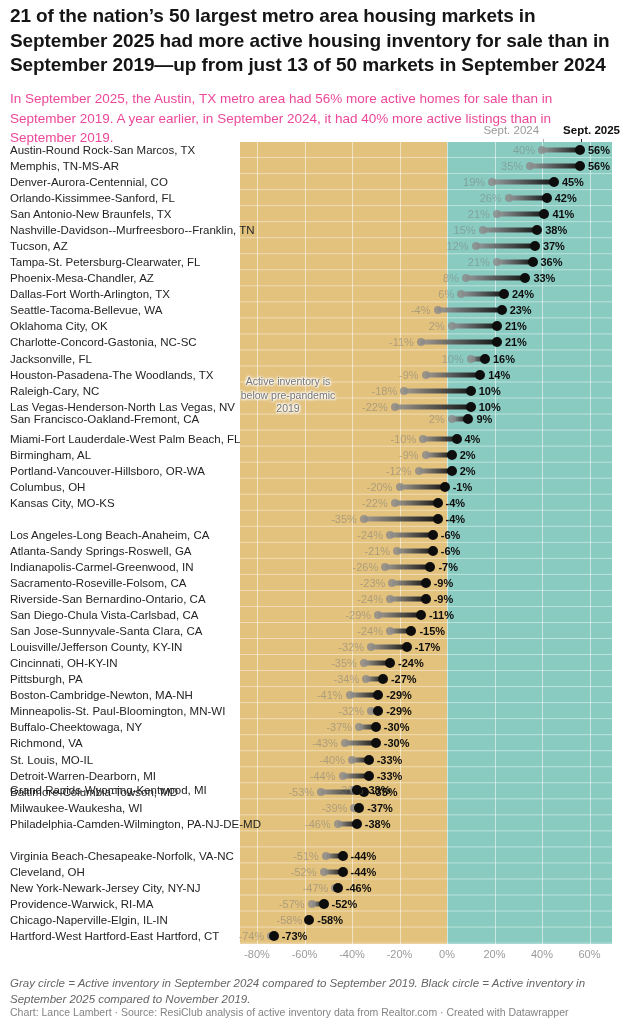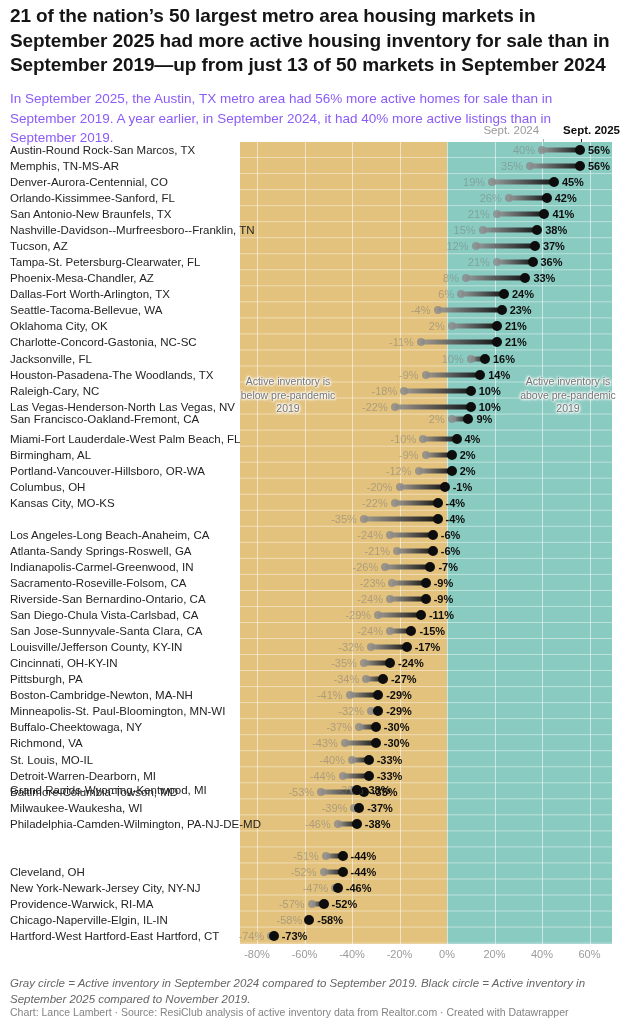--- a/index.html
+++ b/index.html
@@ -6,21 +6,21 @@
   .page{
     position:relative;width:629px;height:1024px;background:#ffffff;overflow:hidden;
     font-family:"Liberation Sans","DejaVu Sans",sans-serif;color:#1a1a1a;
   }
   .title{
     position:absolute;left:10px;top:4px;width:606px;margin:0;
     font-size:19px;line-height:1.3;font-weight:700;color:#151515;letter-spacing:-0.1px;
   }
   .desc{
     position:absolute;left:10px;top:89px;width:606px;margin:0;
-    font-size:13.5px;line-height:1.45;color:#8b5cf6;font-weight:400;
+    font-size:13.5px;line-height:1.45;color:#ec4899;font-weight:400;
   }
   .legend{position:absolute;top:124px;right:9px;display:flex;gap:24px;font-size:11.5px;}
   .legend .l2024{color:#9a9a9a;font-weight:400;}
   .legend .l2025{color:#0d0d0d;font-weight:700;}
   .legend-tick{position:absolute;width:1px;height:8px;top:139px;}
   .legend-tick.t2024{background:#b3b3b3;}
   .legend-tick.t2025{background:#222;}
   .plot-bg{
     position:absolute;top:142px;height:802px;z-index:0;
     background-image:linear-gradient(to bottom, transparent 15px, rgba(255,255,255,.45) 15px);
@@ -474,20 +474,21 @@
     <div class="row" style="top: 782px; padding-left: 16px;">
       <span class="metro">Grand Rapids-Wyoming-Kentwood, MI</span>
       <span class="conn" style="left: 354.375px; width: 2.375px;"></span>
       <span class="val gray" style="right: 281.625px;">-39%</span>
       <span class="pt gray" style="left: 354.375px;"></span>
       <span class="pt black" style="left: 356.75px;"></span>
       <span class="val black" style="left: 364.75px;">-38%</span>
     </div>
 
     <div class="row" style="top: 847.76px;">
+      <span class="metro">Virginia Beach-Chesapeake-Norfolk, VA-NC</span>
       <span class="conn" style="left: 325.875px; width: 16.625px;"></span>
       <span class="val gray" style="right: 310.125px;">-51%</span>
       <span class="pt gray" style="left: 325.875px;"></span>
       <span class="pt black" style="left: 342.5px;"></span>
       <span class="val black" style="left: 350.5px;">-44%</span>
     </div>
 
     <div class="row" style="top: 863.8px;">
       <span class="metro">Cleveland, OH</span>
       <span class="conn" style="left: 323.5px; width: 19px;"></span>
@@ -528,21 +529,20 @@
       <span class="metro">Hartford-West Hartford-East Hartford, CT</span>
       <span class="conn" style="left: 271.25px; width: 2.375px;"></span>
       <span class="val gray" style="right: 364.75px;">-74%</span>
       <span class="pt gray" style="left: 271.25px;"></span>
       <span class="pt black" style="left: 273.625px;"></span>
       <span class="val black" style="left: 281.625px;">-73%</span>
     </div>
   </div>
 
   <div class="annotation" style="left:234px;top:375px;width:108px;">Active inventory is below pre-pandemic 2019</div>
-  <div class="annotation" style="left:512px;top:375px;width:112px;">Active inventory is above pre-pandemic 2019</div>
 
   <div id="axis">
       <span class="axis-label" style="left: 257px;">-80%</span>
       <span class="axis-label" style="left: 304.5px;">-60%</span>
       <span class="axis-label" style="left: 352px;">-40%</span>
       <span class="axis-label" style="left: 399.5px;">-20%</span>
       <span class="axis-label" style="left: 447px;">0%</span>
       <span class="axis-label" style="left: 494.5px;">20%</span>
       <span class="axis-label" style="left: 542px;">40%</span>
       <span class="axis-label" style="left: 589.5px;">60%</span>

